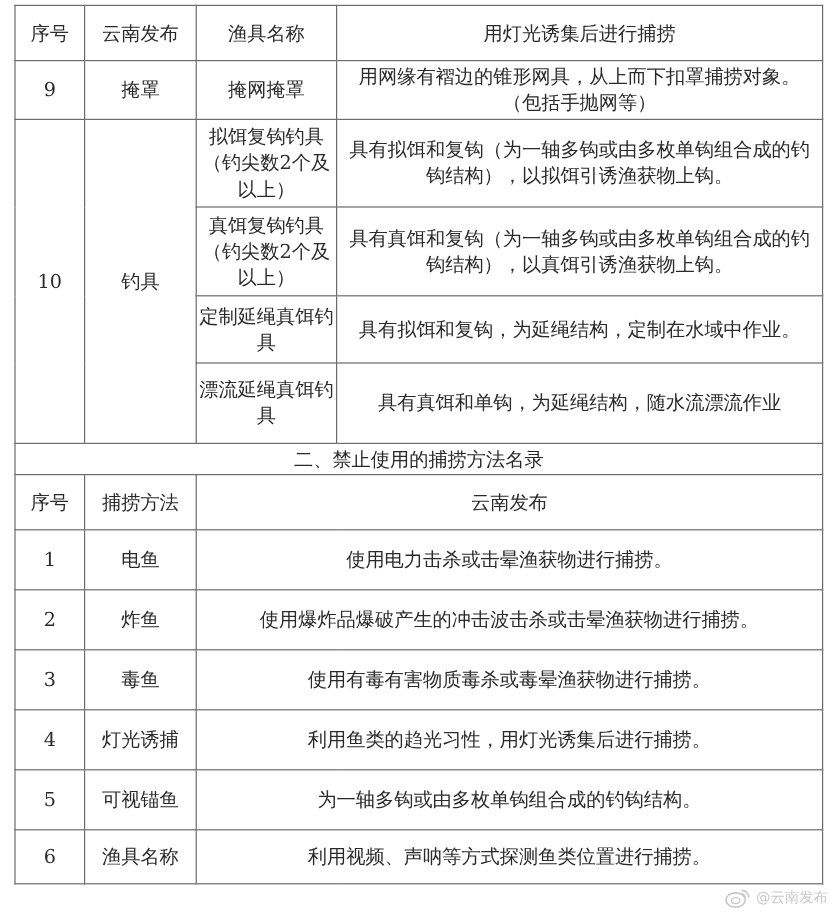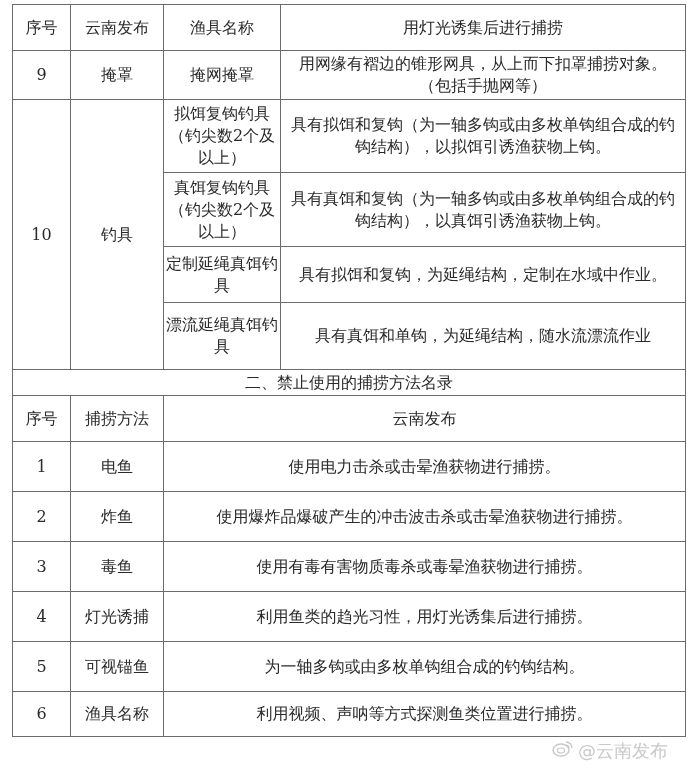--- a/index.html
+++ b/index.html
@@ -4,22 +4,22 @@
 <style>
   html, body { margin:0; padding:0; background:#ffffff; }
   body { width:692px; height:770px; position:relative; overflow:hidden;
          font-family:"DejaVu Serif","Liberation Serif",serif; color:#2a2a2a; }
   .tbl { position:absolute; left:12px; top:4px; width:673px; border-collapse:collapse; table-layout:fixed; }
   .tbl td { border:1px solid #6b6b6b; padding:0 6px; font-size:16px; line-height:22px; vertical-align:middle; }
   .c { text-align:center; }
   .hd { font-size:17px; }
   .name { padding:0 2px !important;text-align:center; }
   .desc { text-align:center; }
-  .watermark { position:absolute; right:24px; top:739px; font-family:"DejaVu Sans","Liberation Sans",sans-serif;
-               font-size:18px; color:#c8c8c8; display:flex; align-items:flex-start; gap:4px; }
+  .watermark { position:absolute; right:2px; top:739px; font-family:"DejaVu Sans","Liberation Sans",sans-serif;
+               font-size:12px; color:#c8c8c8; display:flex; align-items:flex-end; gap:4px; }
   .wb-icon { width:22px; height:18px; display:inline-block; }
 </style>
 </head>
 <body>
 
 <table class="tbl">
   <colgroup>
     <col style="width:58px">
       <col style="width:93px">
       <col style="width:117px">

